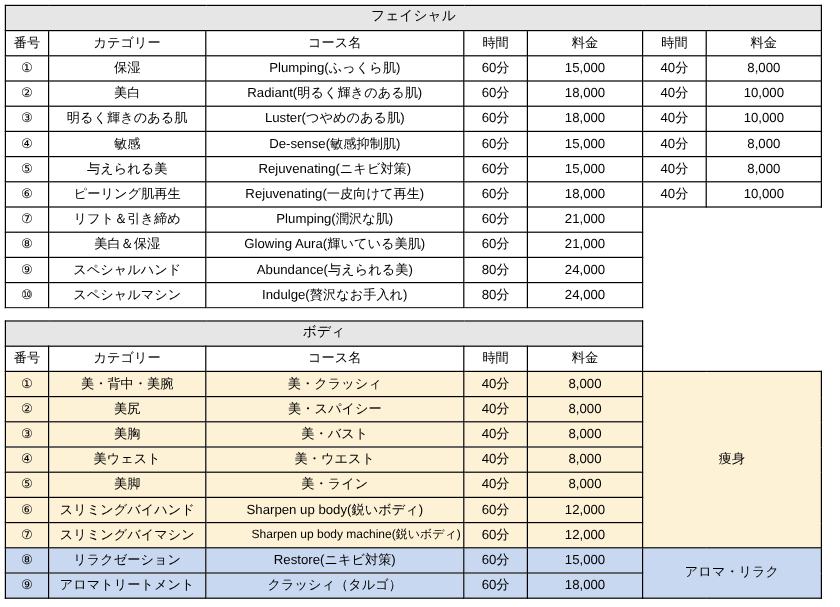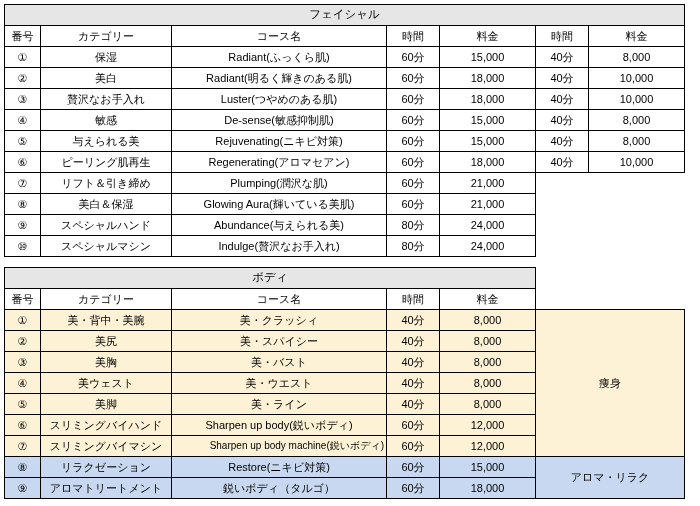--- a/index.html
+++ b/index.html
@@ -93,38 +93,38 @@
         <td class="hdr">コース名</td>
         <td class="hdr">時間</td>
         <td class="hdr">料金</td>
         <td class="hdr">時間</td>
         <td class="hdr">料金</td>
       </tr>
 
       <tr>
         <td>①</td>
         <td>保湿</td>
-        <td>Radiant(ふっくら肌)</td>
+        <td>Plumping(ふっくら肌)</td>
         <td>60分</td>
         <td>15,000</td>
         <td>40分</td>
         <td>8,000</td>
       </tr>
       <tr>
         <td>②</td>
         <td>美白</td>
         <td>Radiant(明るく輝きのある肌)</td>
         <td>60分</td>
         <td>18,000</td>
         <td>40分</td>
         <td>10,000</td>
       </tr>
       <tr>
         <td>③</td>
-        <td>贅沢なお手入れ</td>
+        <td>明るく輝きのある肌</td>
         <td>Luster(つやめのある肌)</td>
         <td>60分</td>
         <td>18,000</td>
         <td>40分</td>
         <td>10,000</td>
       </tr>
       <tr>
         <td>④</td>
         <td>敏感</td>
         <td>De-sense(敏感抑制肌)</td>
@@ -138,21 +138,21 @@
         <td>与えられる美</td>
         <td>Rejuvenating(ニキビ対策)</td>
         <td>60分</td>
         <td>15,000</td>
         <td>40分</td>
         <td>8,000</td>
       </tr>
       <tr>
         <td>⑥</td>
         <td>ピーリング肌再生</td>
-        <td>Regenerating(アロマセアン)</td>
+        <td>Rejuvenating(一皮向けて再生)</td>
         <td>60分</td>
         <td>18,000</td>
         <td>40分</td>
         <td>10,000</td>
       </tr>
       <tr>
         <td>⑦</td>
         <td>リフト＆引き締め</td>
         <td>Plumping(潤沢な肌)</td>
         <td>60分</td>
@@ -276,20 +276,20 @@
         <td class="tint-blue">⑧</td>
         <td class="tint-blue">リラクゼーション</td>
         <td class="tint-blue">Restore(ニキビ対策)</td>
         <td class="tint-blue">60分</td>
         <td class="tint-blue">15,000</td>
         <td class="tint-blue merge-label" colspan="2" rowspan="2">アロマ・リラク</td>
       </tr>
       <tr>
         <td class="tint-blue">⑨</td>
         <td class="tint-blue">アロマトリートメント</td>
-        <td class="tint-blue">鋭いボディ（タルゴ）</td>
+        <td class="tint-blue">クラッシィ（タルゴ）</td>
         <td class="tint-blue">60分</td>
         <td class="tint-blue">18,000</td>
       </tr>
     </tbody>
   </table>
 
 </div>
 
 </body></html>

